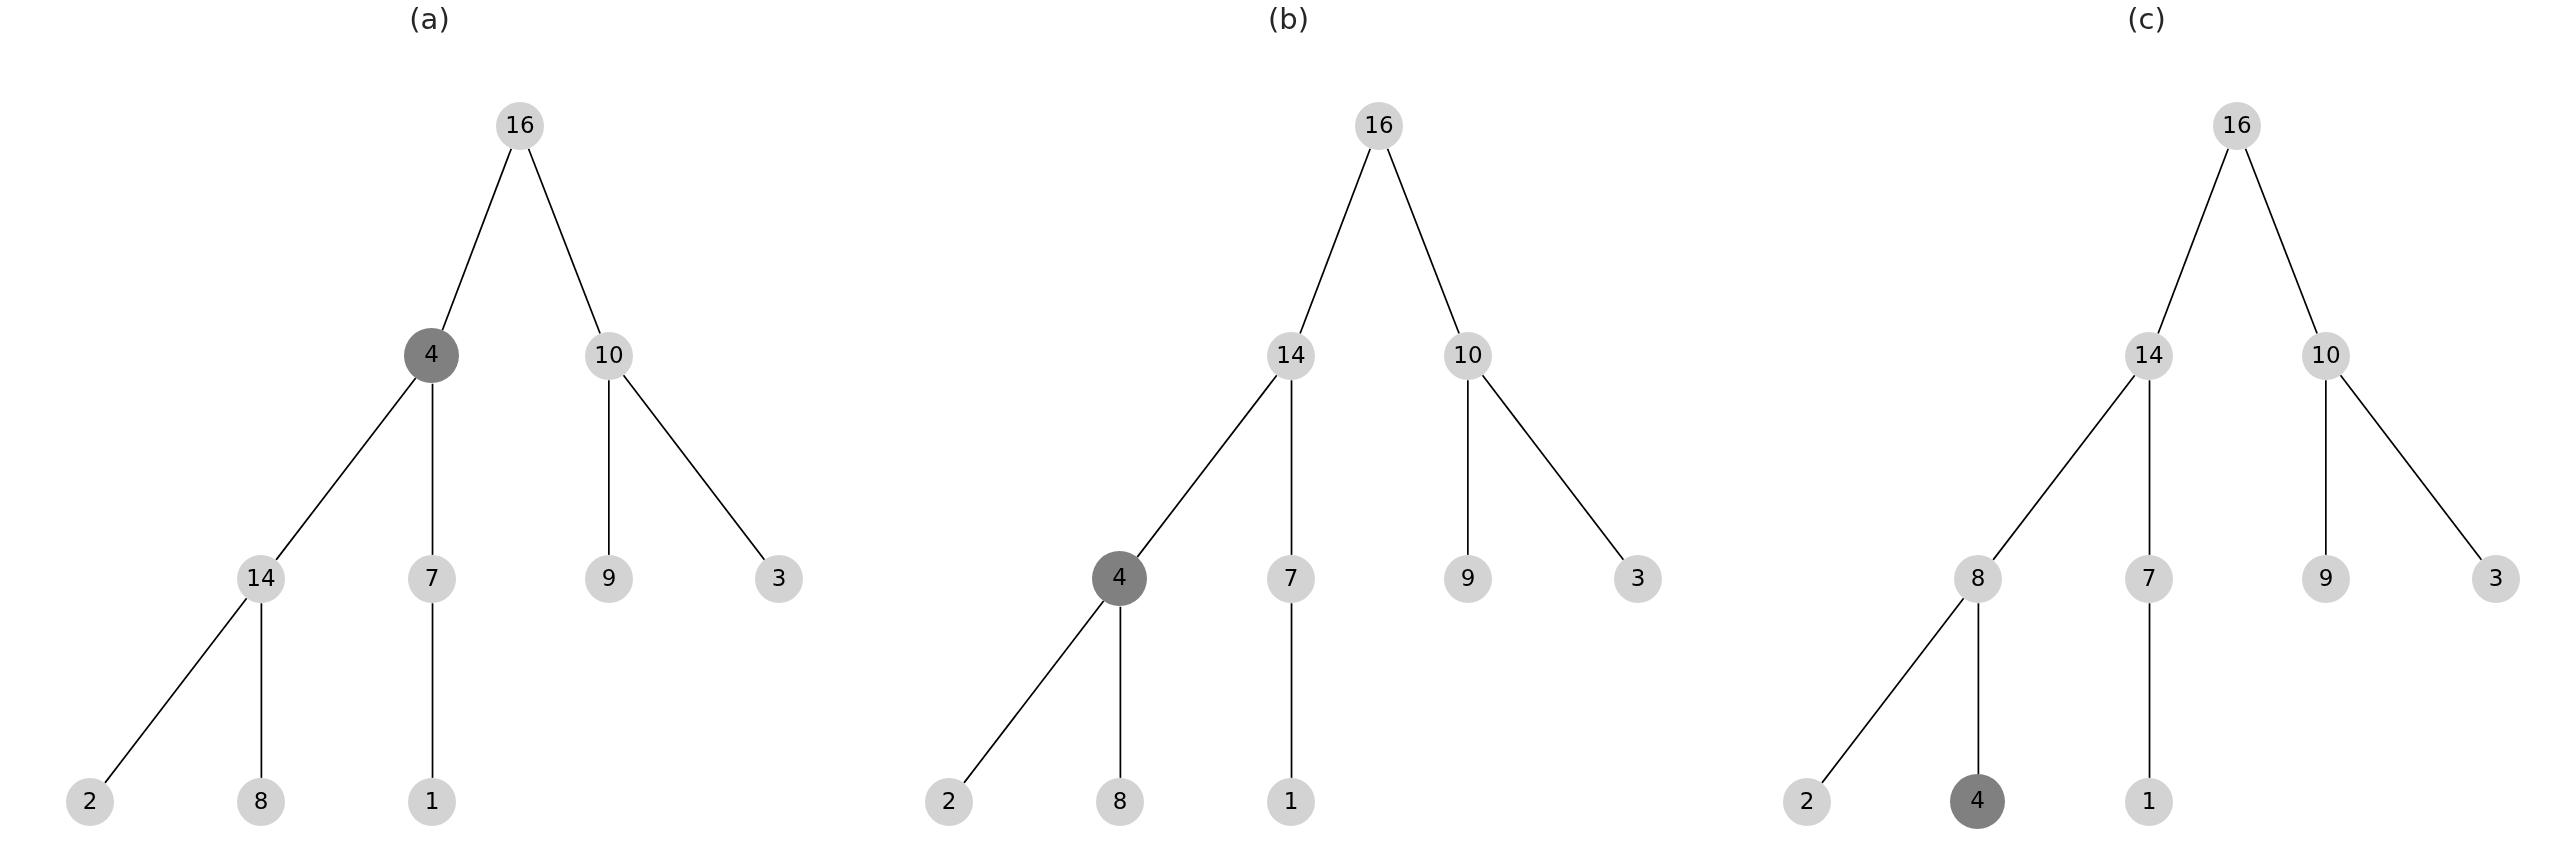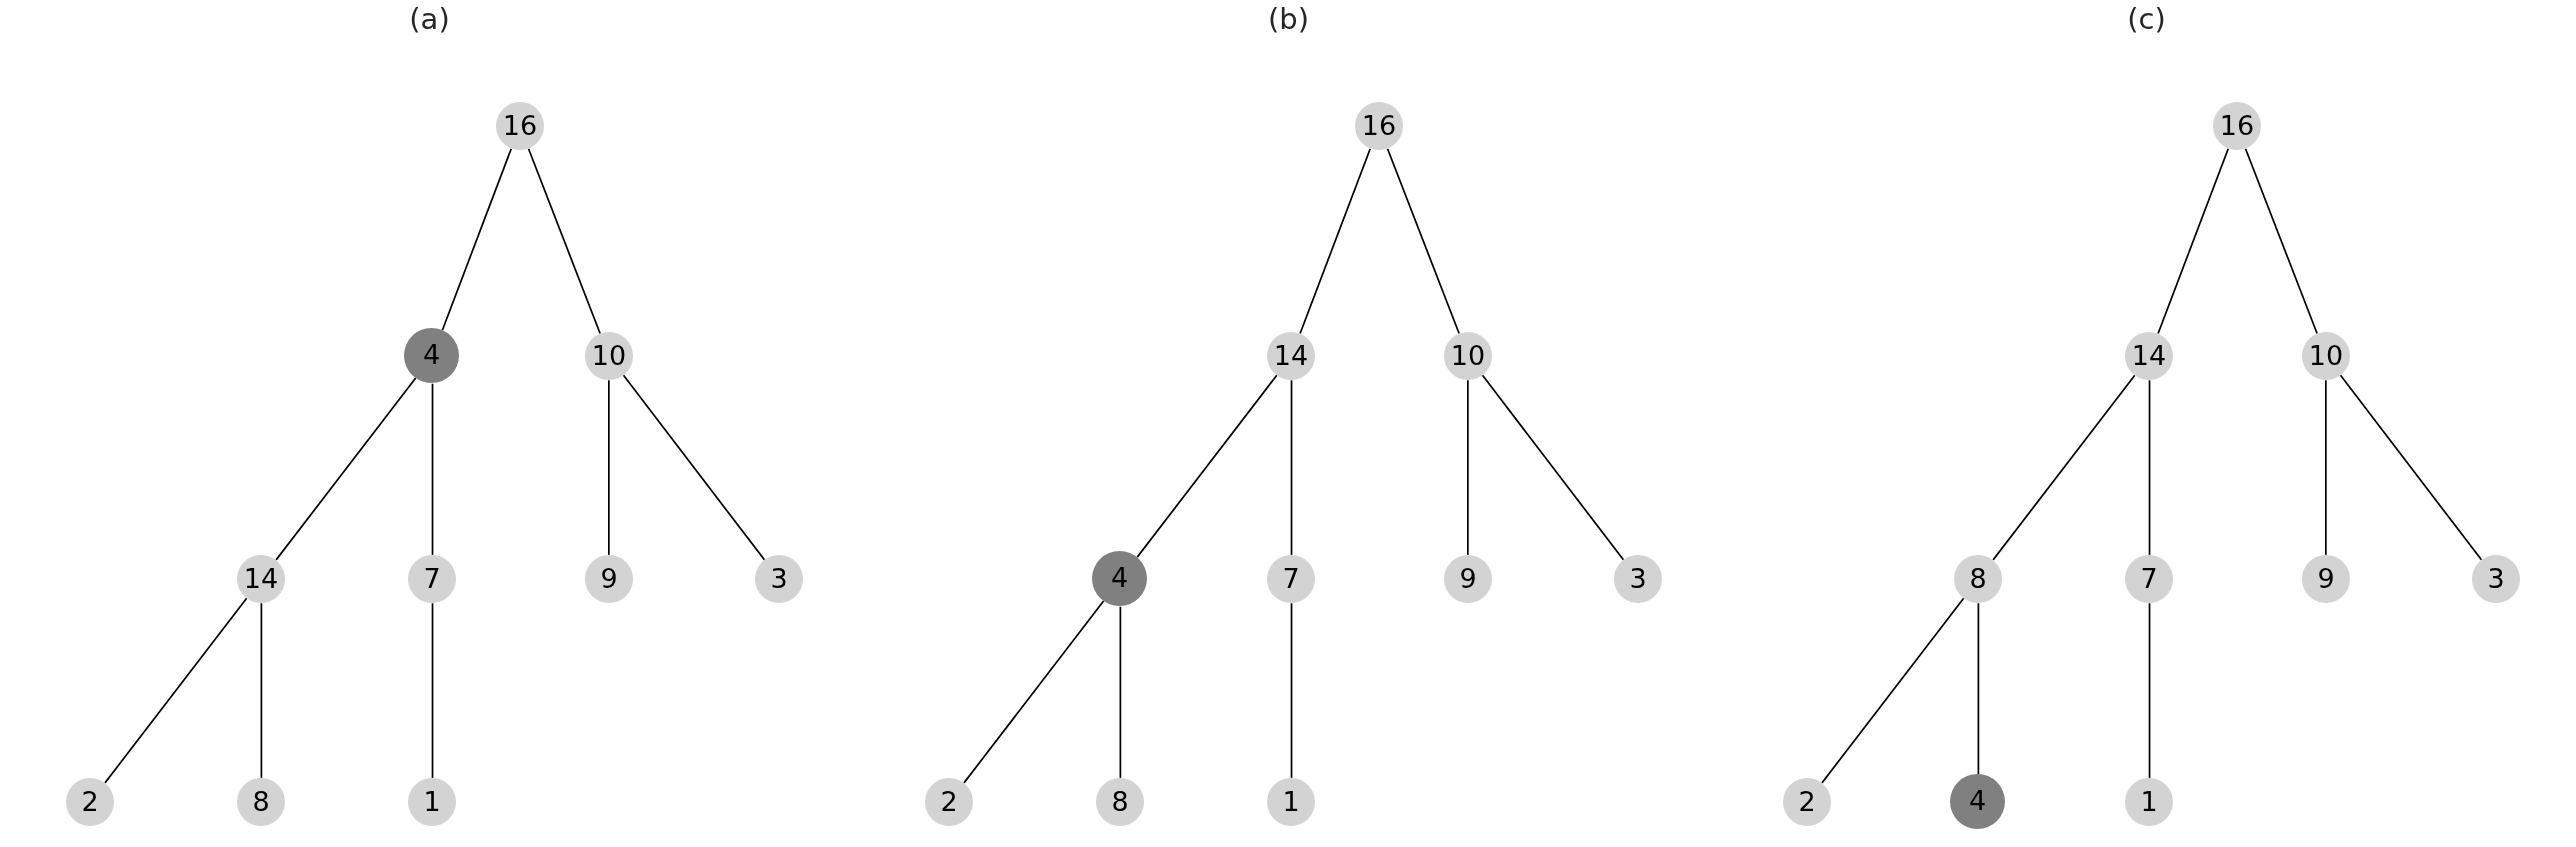--- a/index.html
+++ b/index.html
@@ -49,21 +49,21 @@
   .node {
     position: absolute;
     width: 48px;
     height: 48px;
     margin-left: -24px;
     margin-top: -24px;
     border-radius: 50%;
     display: flex;
     align-items: center;
     justify-content: center;
-    font-size: 27px;
+    font-size: 23px;
     color: #000000;
     font-family: "DejaVu Sans", "Liberation Sans", sans-serif;
     line-height: 1;
     user-select: none;
   }
   .node .node-label {
     display: block;
     transform: translateY(-0.9px);
   }
   .node.highlight {

